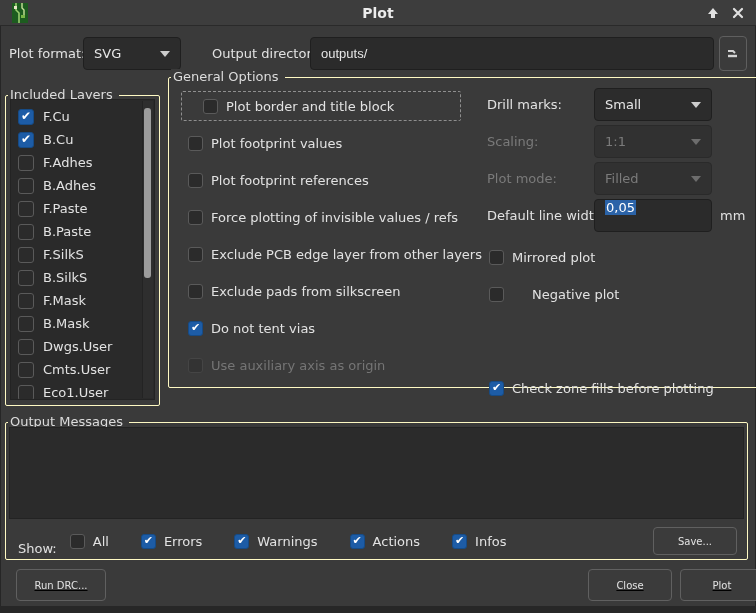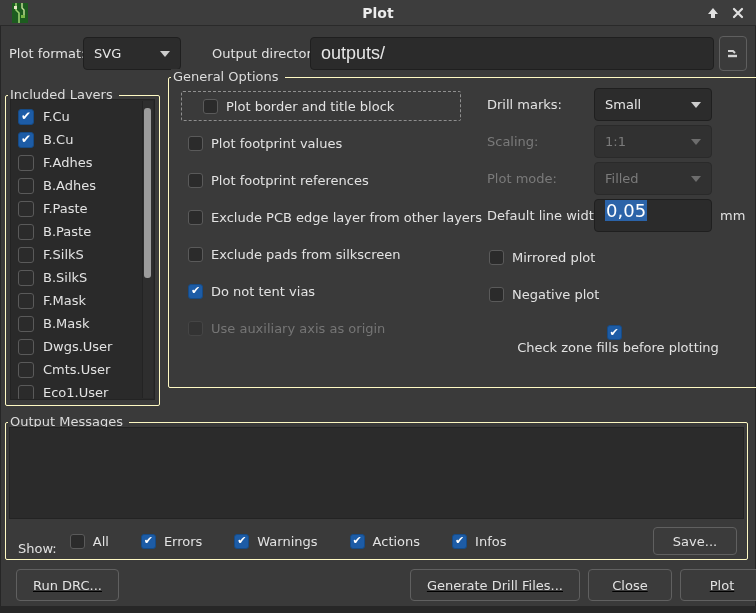--- a/index.html
+++ b/index.html
@@ -41,21 +41,21 @@
     padding:0 10px; height:33px;
   }
   .dd .dd-arrow { width:0; height:0; border-left:5px solid transparent;
     border-right:5px solid transparent; border-top:6px solid #cdcdcd; }
   .dd.disabled { color:#7b7b7b; background:#313131; border-color:#2a2a2a; }
   .dd.disabled .dd-arrow { border-top-color:#6d6d6d; }
   .dd-format { position:absolute; left:83px; top:37px; width:98px; }
   .top-label-outdir { position:absolute; left:212px; top:46px; }
   .text-input {
     background:#2b2b2b; border:1px solid #1f1f1f; border-radius:4px;
-    color:#e6e6e6; font-size:18px; padding:0 10px; outline:none;
+    color:#e6e6e6; font-size:13px; padding:0 10px; outline:none;
   }
   .outdir-input { position:absolute; left:310px; top:37px; width:404px; height:33px; }
   .browse-btn {
     position:absolute; left:719px; top:36px; width:28px; height:35px;
     background:#3b3b3b; border:1px solid #5f5f5f; border-radius:4px;
     display:flex; align-items:center; justify-content:center;
   }
 
   
   .groupbox { position:absolute; border:1px solid #fef9c3; border-radius:2px; }
@@ -114,40 +114,40 @@
   .right-col { position:absolute; left:318px; top:10px; width:252px; }
   .control-row { display:flex; align-items:center; height:33px; margin-bottom:4px; }
   .control-row .ctl-label { width:107px; flex:none; }
   .control-row .dd, .control-row .text-input { width:118px; height:33px; flex:none; }
   .control-row .unit { margin-left:8px; }
   .linewidth-input { display:flex; align-items:flex-start; }
   .sel-text { background:#2b63a8; color:#ffffff; padding:0 1px; }
   .right-checks { display:flex; flex-direction:column; }
   .right-checks .cb-row { height:30px; padding-left:2px; }
   .right-checks .cb-row:nth-child(1) { margin-top:6px; }
-  .right-checks .cb-row:nth-child(2) { margin-top:7px; }
-  .right-checks .cb-row:nth-child(3) { margin-top:16px;flex-direction:column; }
+  .right-checks .cb-row:nth-child(2) { margin-top:7px;gap:20px; }
+  .right-checks .cb-row:nth-child(3) { margin-top:64px; }
 
   
   .messages-area {
     position:absolute; left:3px; top:4px; right:3px; height:92px;
     background:#2b2b2b; border:1px solid #232323;
   }
   .show-row {
     position:absolute; left:7px; top:103px; right:7px; height:30px;
     display:flex; align-items:flex-end;
   }
   .show-row .show-label { margin-left:5px; }
   .filter-item { margin-left:32px; height:30px; }
   .filter-item:first-of-type { margin-left:13px; }
 
   
   .btn {
     background:#3b3b3b; border:1px solid #606060; border-radius:4px;
-    color:#e2e2e2; font-size:13px; height:32px; padding:0 16px;
+    color:#e2e2e2; font-size:10px; height:32px; padding:0 16px;
     display:inline-flex; align-items:center; justify-content:center;
     white-space:nowrap;
   }
   .save-btn { position:absolute; right:3px; top:1px; width:84px; height:28px; }
 
   .footer {
     position:absolute; left:16px; top:569px; width:748px; height:33px;
     display:flex; align-items:flex-start;text-decoration:underline;
   }
   .footer .spacer { flex:1; }
@@ -270,20 +270,24 @@
         <div class="cb-row">
           <span class="cb"></span>
           <span class="cb-label">Plot footprint values</span>
         </div>
         <div class="cb-row">
           <span class="cb"></span>
           <span class="cb-label">Plot footprint references</span>
         </div>
         <div class="cb-row">
           <span class="cb"></span>
+          <span class="cb-label">Force plotting of invisible values / refs</span>
+        </div>
+        <div class="cb-row">
+          <span class="cb"></span>
           <span class="cb-label">Exclude PCB edge layer from other layers</span>
         </div>
         <div class="cb-row">
           <span class="cb"></span>
           <span class="cb-label">Exclude pads from silkscreen</span>
         </div>
         <div class="cb-row">
           <span class="cb checked"></span>
           <span class="cb-label">Do not tent vias</span>
         </div>
@@ -367,19 +371,18 @@
             <span class="cb-label">Infos</span>
           </div>
         </span>
       <div class="btn save-btn">Save...</div>
     </div>
   </div>
 
   <div class="footer">
     <div class="btn run-drc">Run DRC...</div>
     <div class="spacer"></div>
-    <div class="btn">Generate Drill Files...</div>
     <div class="btn close-b">Close</div>
     <div class="btn plot-b">Plot</div>
   </div>
 
   <div class="bottom-strip"></div>
 </div>
 
 </body></html>

